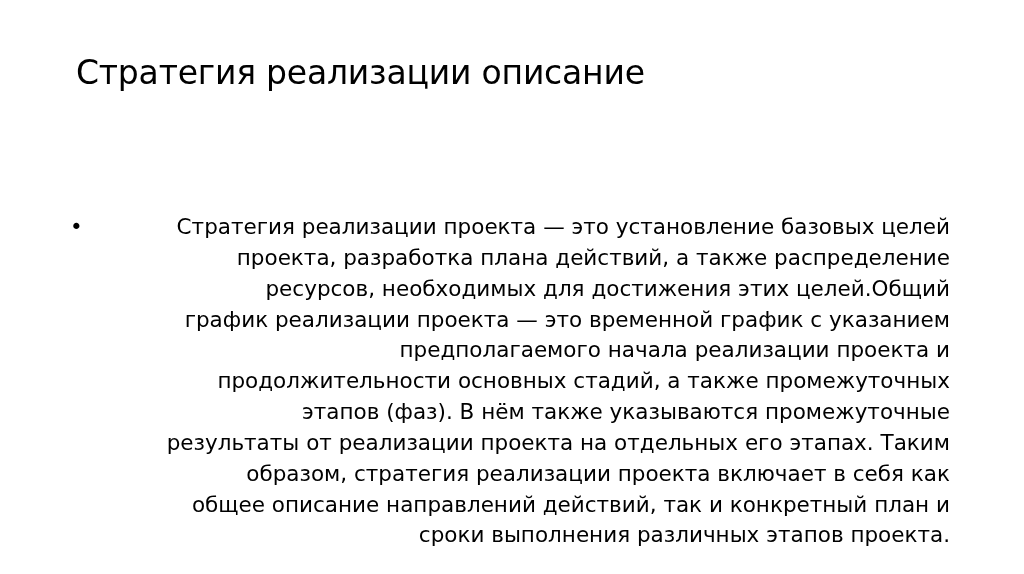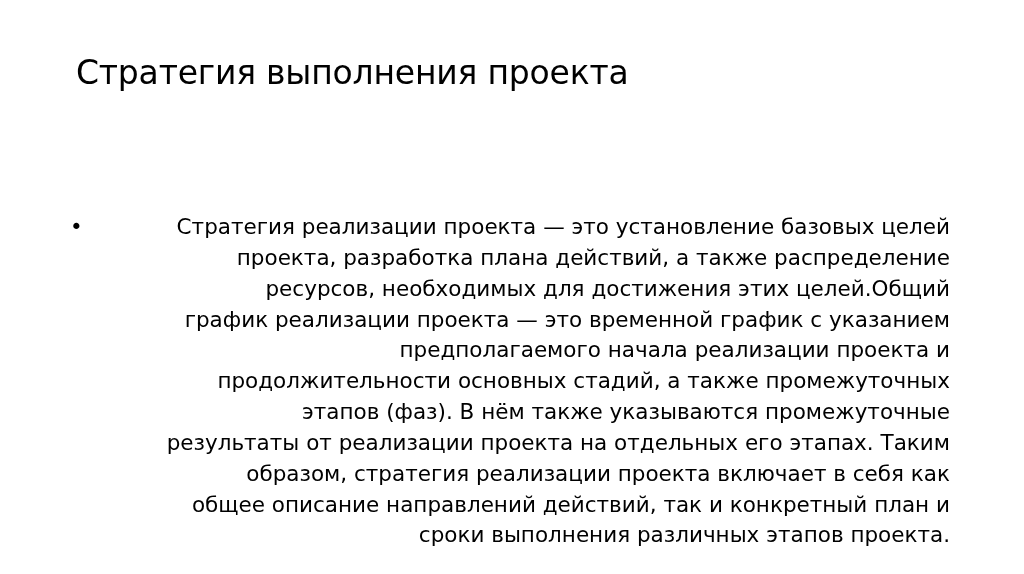--- a/index.html
+++ b/index.html
@@ -57,21 +57,21 @@
     flex: 1 1 auto;
     text-align: right;
     white-space: pre-line;
   }
 </style>
 </head>
 <body>
 
 <div class="slide">
 
-  <div class="slide-title">Стратегия выполнения проекта</div>
+  <div class="slide-title">Стратегия реализации описание</div>
 
   <div class="body-block">
 
     <div class="bullet-item">
       <span class="bullet-mark">•</span>
       <span class="bullet-text">Стратегия реализации проекта — это установление базовых целей
 проекта, разработка плана действий, а также распределение
 ресурсов, необходимых для достижения этих целей.Общий
 график реализации проекта — это временной график с указанием
 предполагаемого начала реализации проекта и

